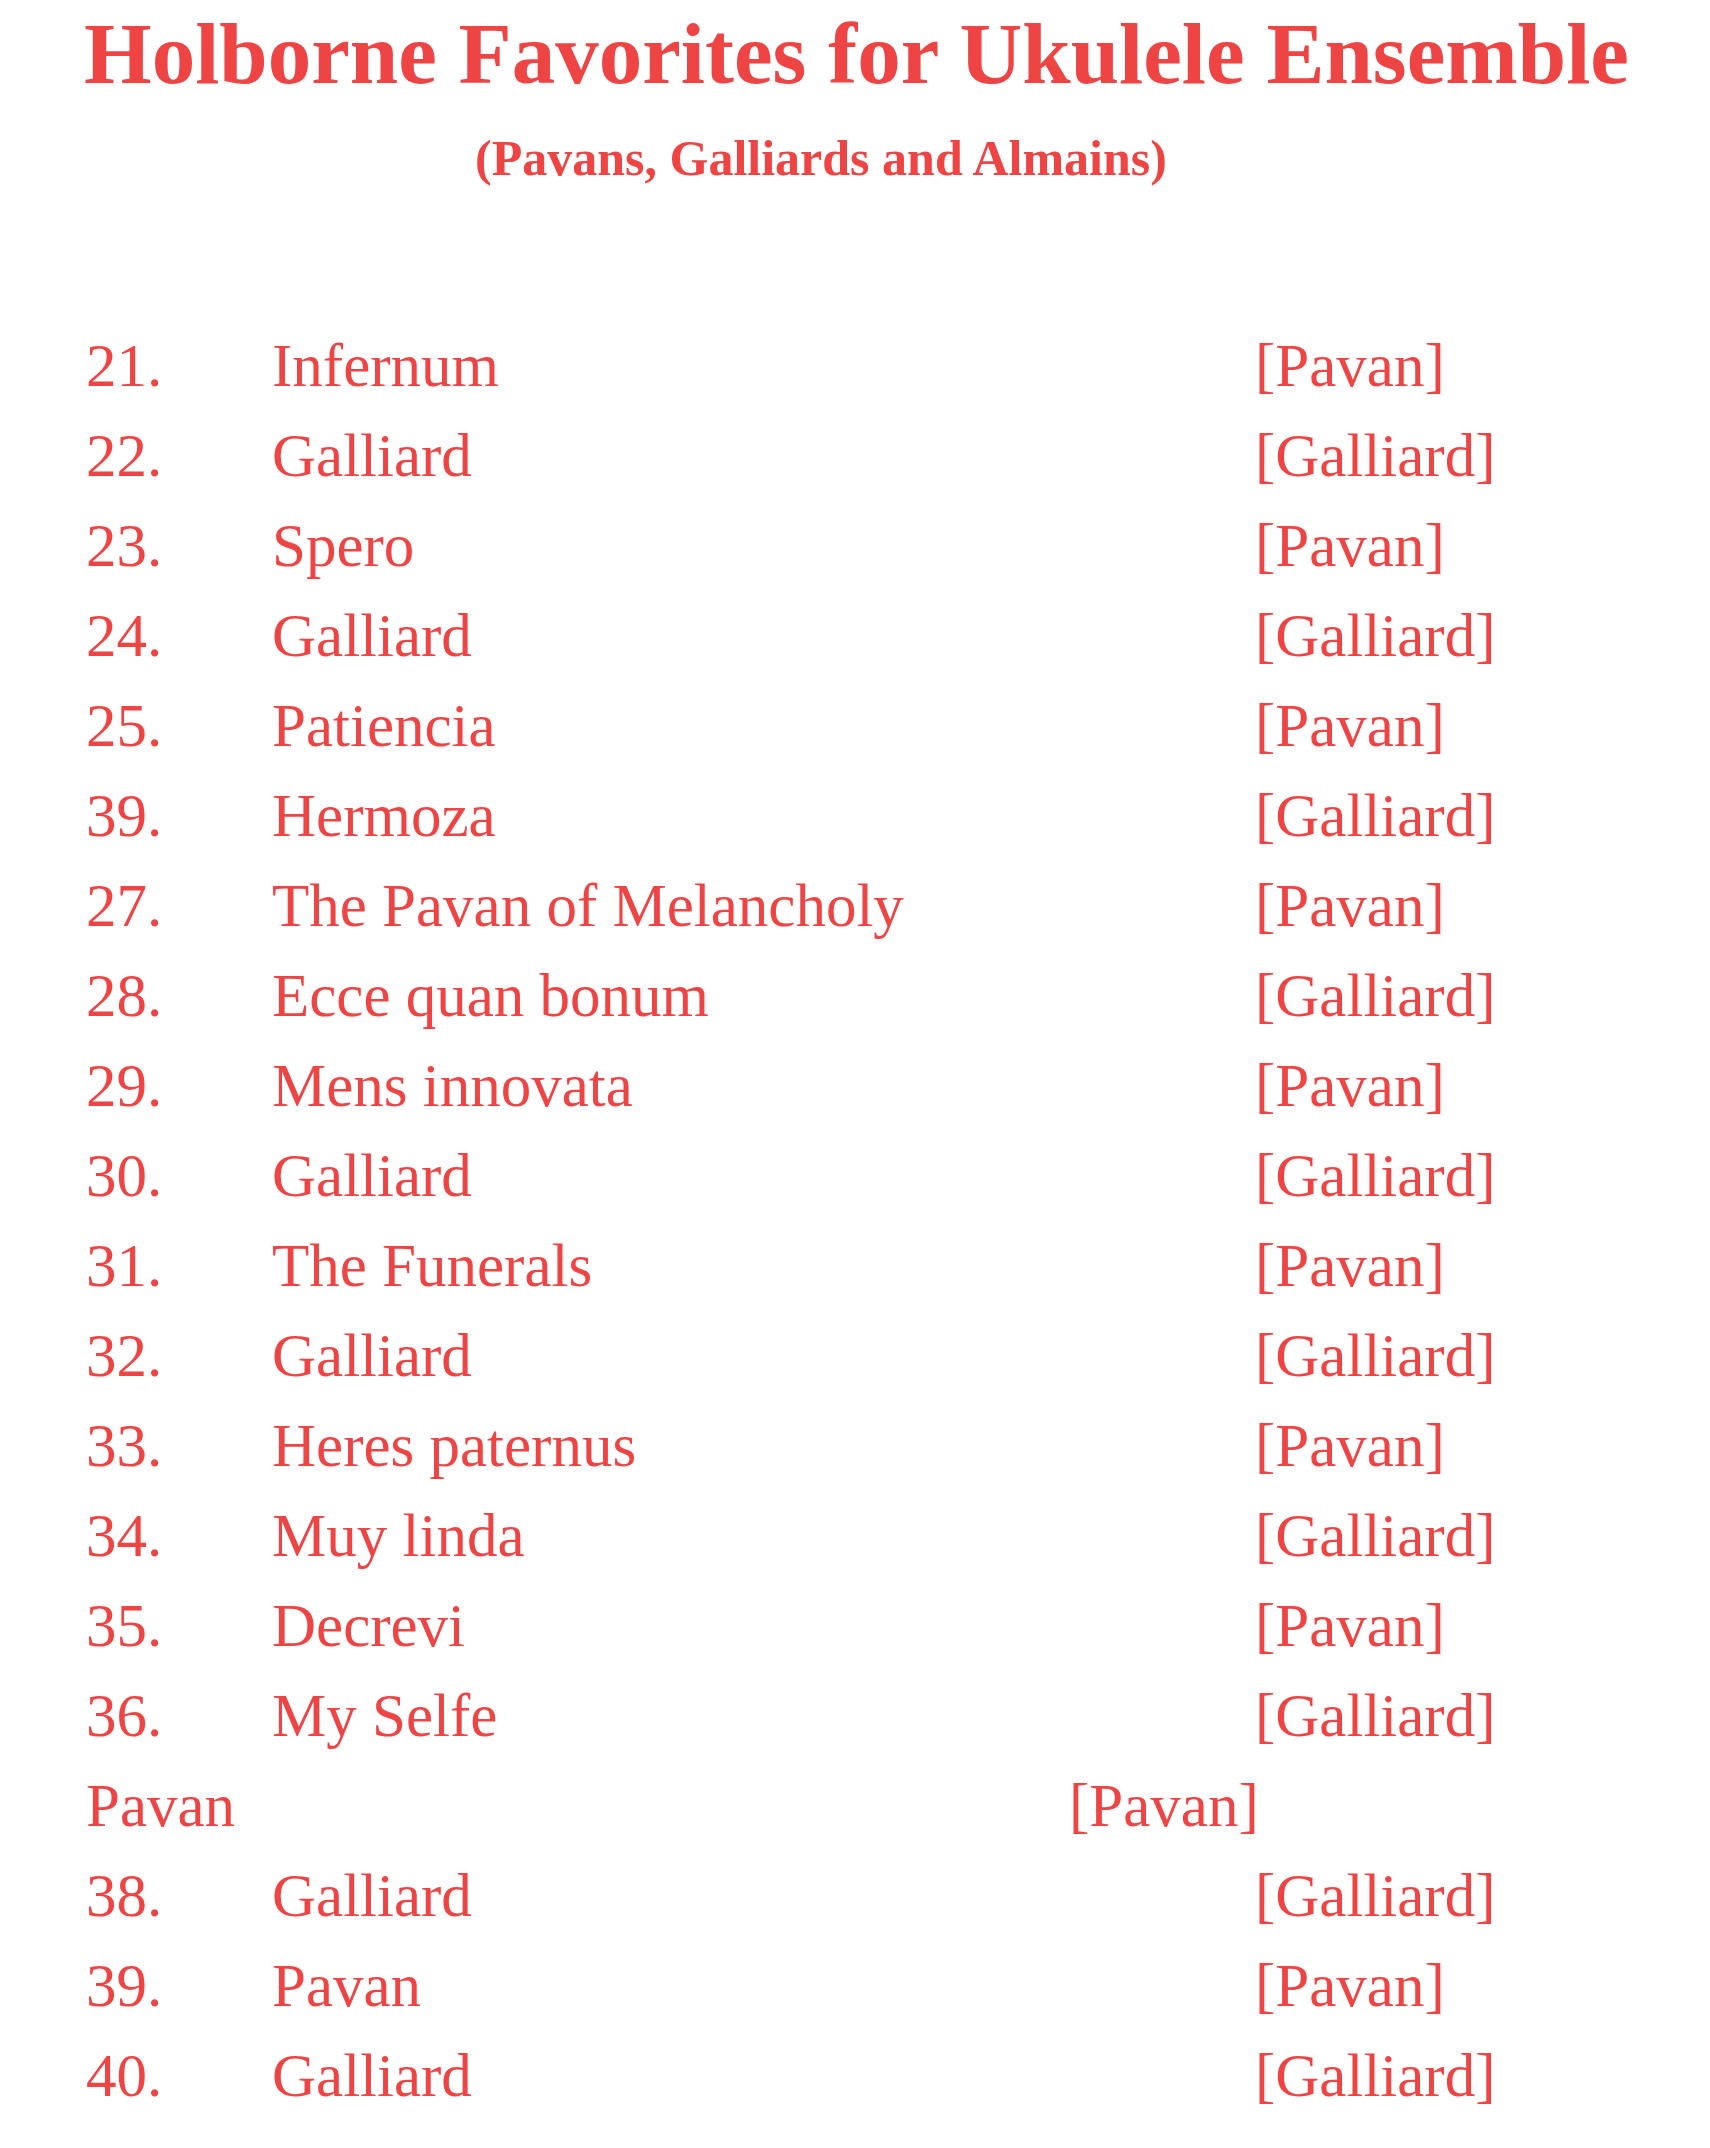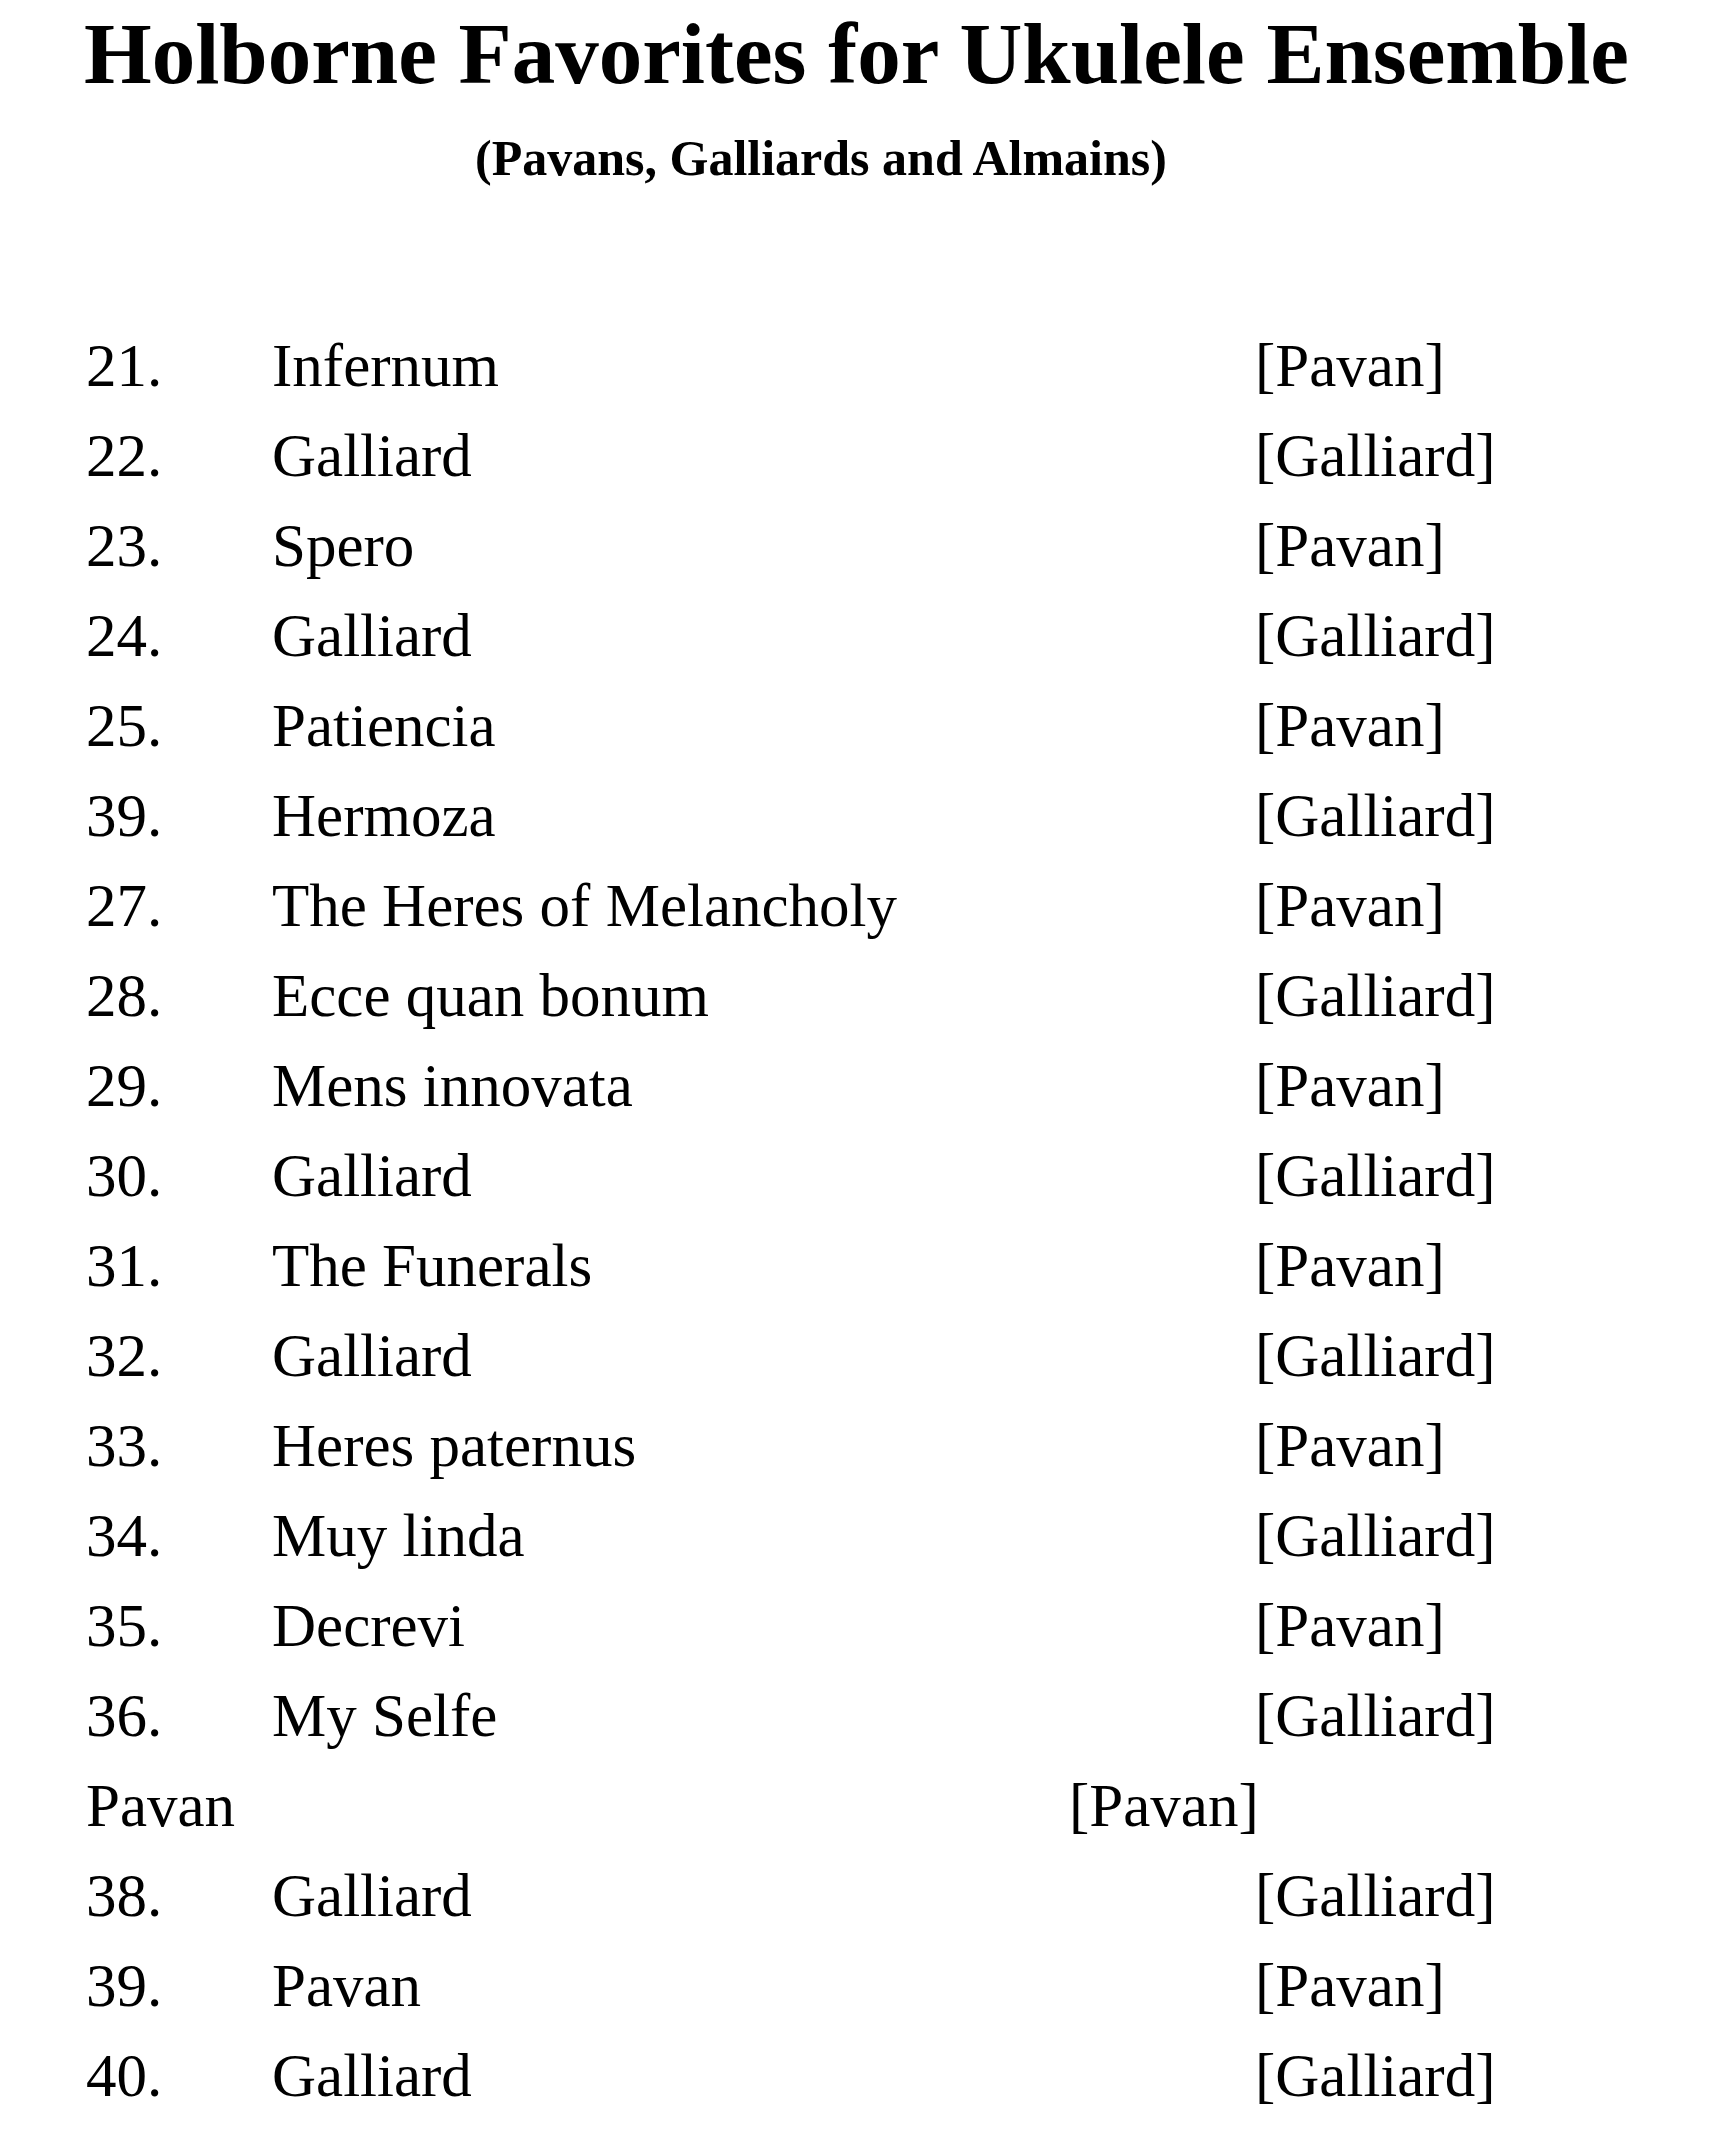--- a/index.html
+++ b/index.html
@@ -5,21 +5,21 @@
   html, body {
     margin: 0;
     padding: 0;
     background: #ffffff;
   }
   .page {
     position: relative;
     width: 1710px;
     height: 2148px;
     background: #ffffff;
-    color: #000000;
+    color: #ef4444;
     font-family: "Liberation Serif", "DejaVu Serif", serif;
     overflow: hidden;
   }
   .header {
     padding-top: 4.2px;
     margin-left: 84px;
     width: 1474px;
     text-align: center;
   }
   .doc-title {
@@ -99,21 +99,21 @@
   </div>
 
   <div class="toc-row">
     <span class="toc-num">39.</span>
     <span class="toc-title">Hermoza</span>
     <span class="toc-type">[Galliard]</span>
   </div>
 
   <div class="toc-row">
     <span class="toc-num">27.</span>
-    <span class="toc-title">The Heres of Melancholy</span>
+    <span class="toc-title">The Pavan of Melancholy</span>
     <span class="toc-type">[Pavan]</span>
   </div>
 
   <div class="toc-row">
     <span class="toc-num">28.</span>
     <span class="toc-title">Ecce quan bonum</span>
     <span class="toc-type">[Galliard]</span>
   </div>
 
   <div class="toc-row">

